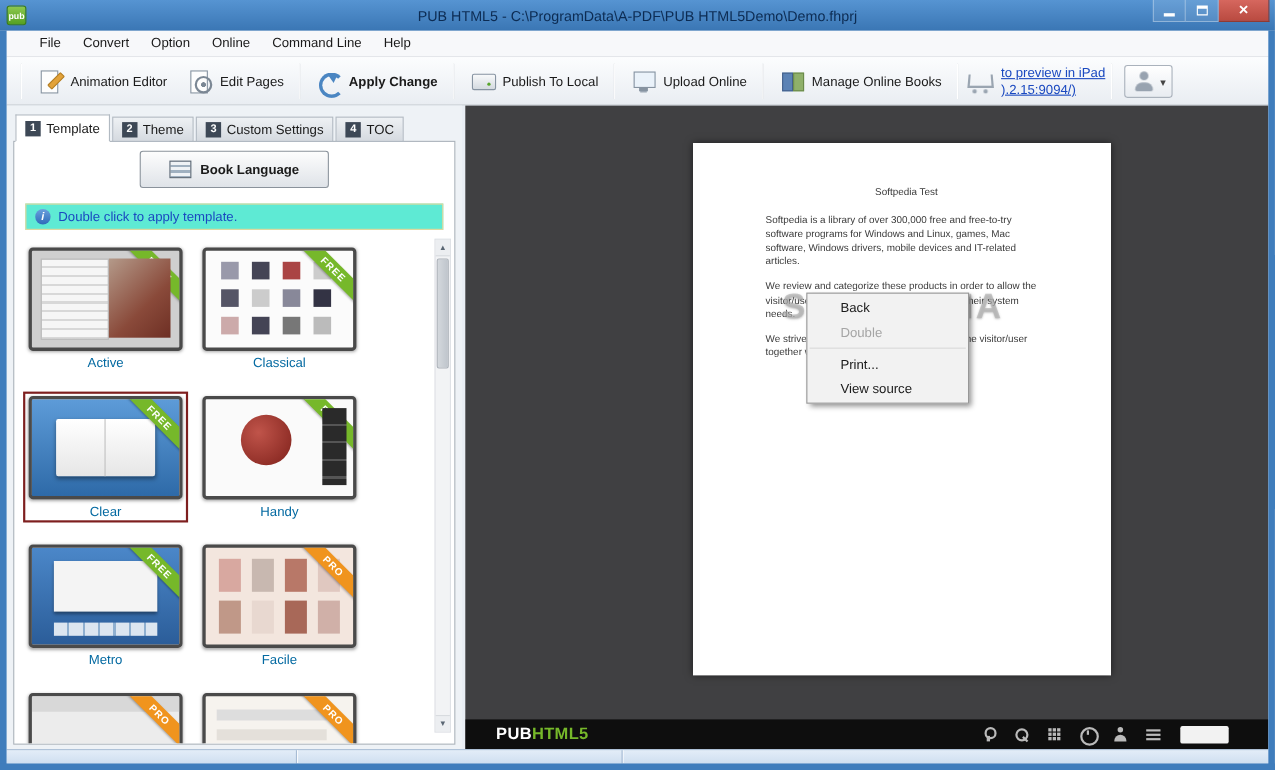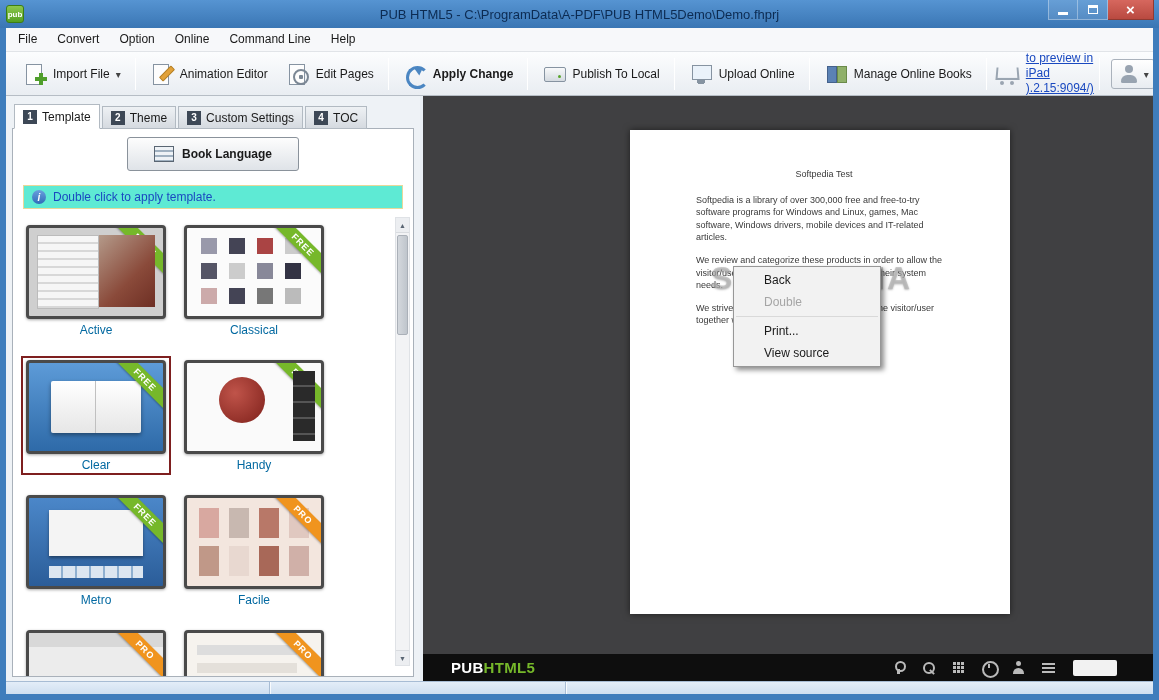--- a/index.html
+++ b/index.html
@@ -17,21 +17,21 @@
   .glyph-max{width:10px;height:9px;border:1px solid #fff;border-top-width:3px;}
   .win-close{width:46px;background:linear-gradient(#d6675e,#b94a40);border-color:#8f3a32;}
   .win-close::before{content:"×";font-size:15px;font-weight:bold;color:#fff;line-height:1;}
 
   
   .edge-left,.edge-right{position:absolute;top:28px;width:6px;height:672px;background:#3f7dbc;z-index:40;}
   .edge-left{left:0;} .edge-right{right:0;}
   .edge-bottom{position:absolute;left:0;top:694px;width:1159px;height:6px;background:#3f7dbc;z-index:40;}
 
   
-  .menubar{position:absolute;left:6px;top:28px;width:1147px;height:24px;background:#f7f8fa;border-bottom:1px solid #e1e4e8;display:flex;align-items:center;padding-left:2px;}
+  .menubar{position:absolute;left:6px;top:28px;width:1147px;height:24px;background:#f7f8fa;border-bottom:1px solid #e1e4e8;display:flex;align-items:center;padding-left:20px;}
   .menu-item{padding:0 10px;line-height:23px;cursor:default;}
 
   
   .toolbar{position:absolute;left:6px;top:52px;width:1147px;height:44px;background:linear-gradient(#fcfdfe,#e9edf2);border-bottom:1px solid #b6bdc5;display:flex;align-items:center;padding:0 8px;}
   .tbtn{display:flex;align-items:center;gap:6px;padding:5px 9px;border-radius:3px;white-space:nowrap;cursor:default;}
   .tbtn.em .tlabel{font-weight:bold;}
   .tsep{width:1px;height:32px;background:#c3c9d0;border-right:1px solid #fff;margin:0 5px;flex:none;}
   .caret::before{content:"▾";color:#444;font-size:10px;}
 
   .ic{width:24px;height:24px;position:relative;flex:none;}
@@ -175,25 +175,20 @@
 <div class="menubar">
   <span class="menu-item">File</span>
   <span class="menu-item">Convert</span>
   <span class="menu-item">Option</span>
   <span class="menu-item">Online</span>
   <span class="menu-item">Command Line</span>
   <span class="menu-item">Help</span>
 </div>
 
 <div class="toolbar">
-  <div class="tbtn">
-    <span class="ic ic-page ic-import"></span>
-    <span class="tlabel">Import File</span>
-    <span class="caret"></span>
-  </div>
   <div class="tsep"></div>
   <div class="tbtn">
     <span class="ic ic-page ic-pencil"></span>
     <span class="tlabel">Animation Editor</span>
   </div>
   <div class="tbtn">
     <span class="ic ic-page ic-gear"></span>
     <span class="tlabel">Edit Pages</span>
   </div>
   <div class="tsep"></div>

